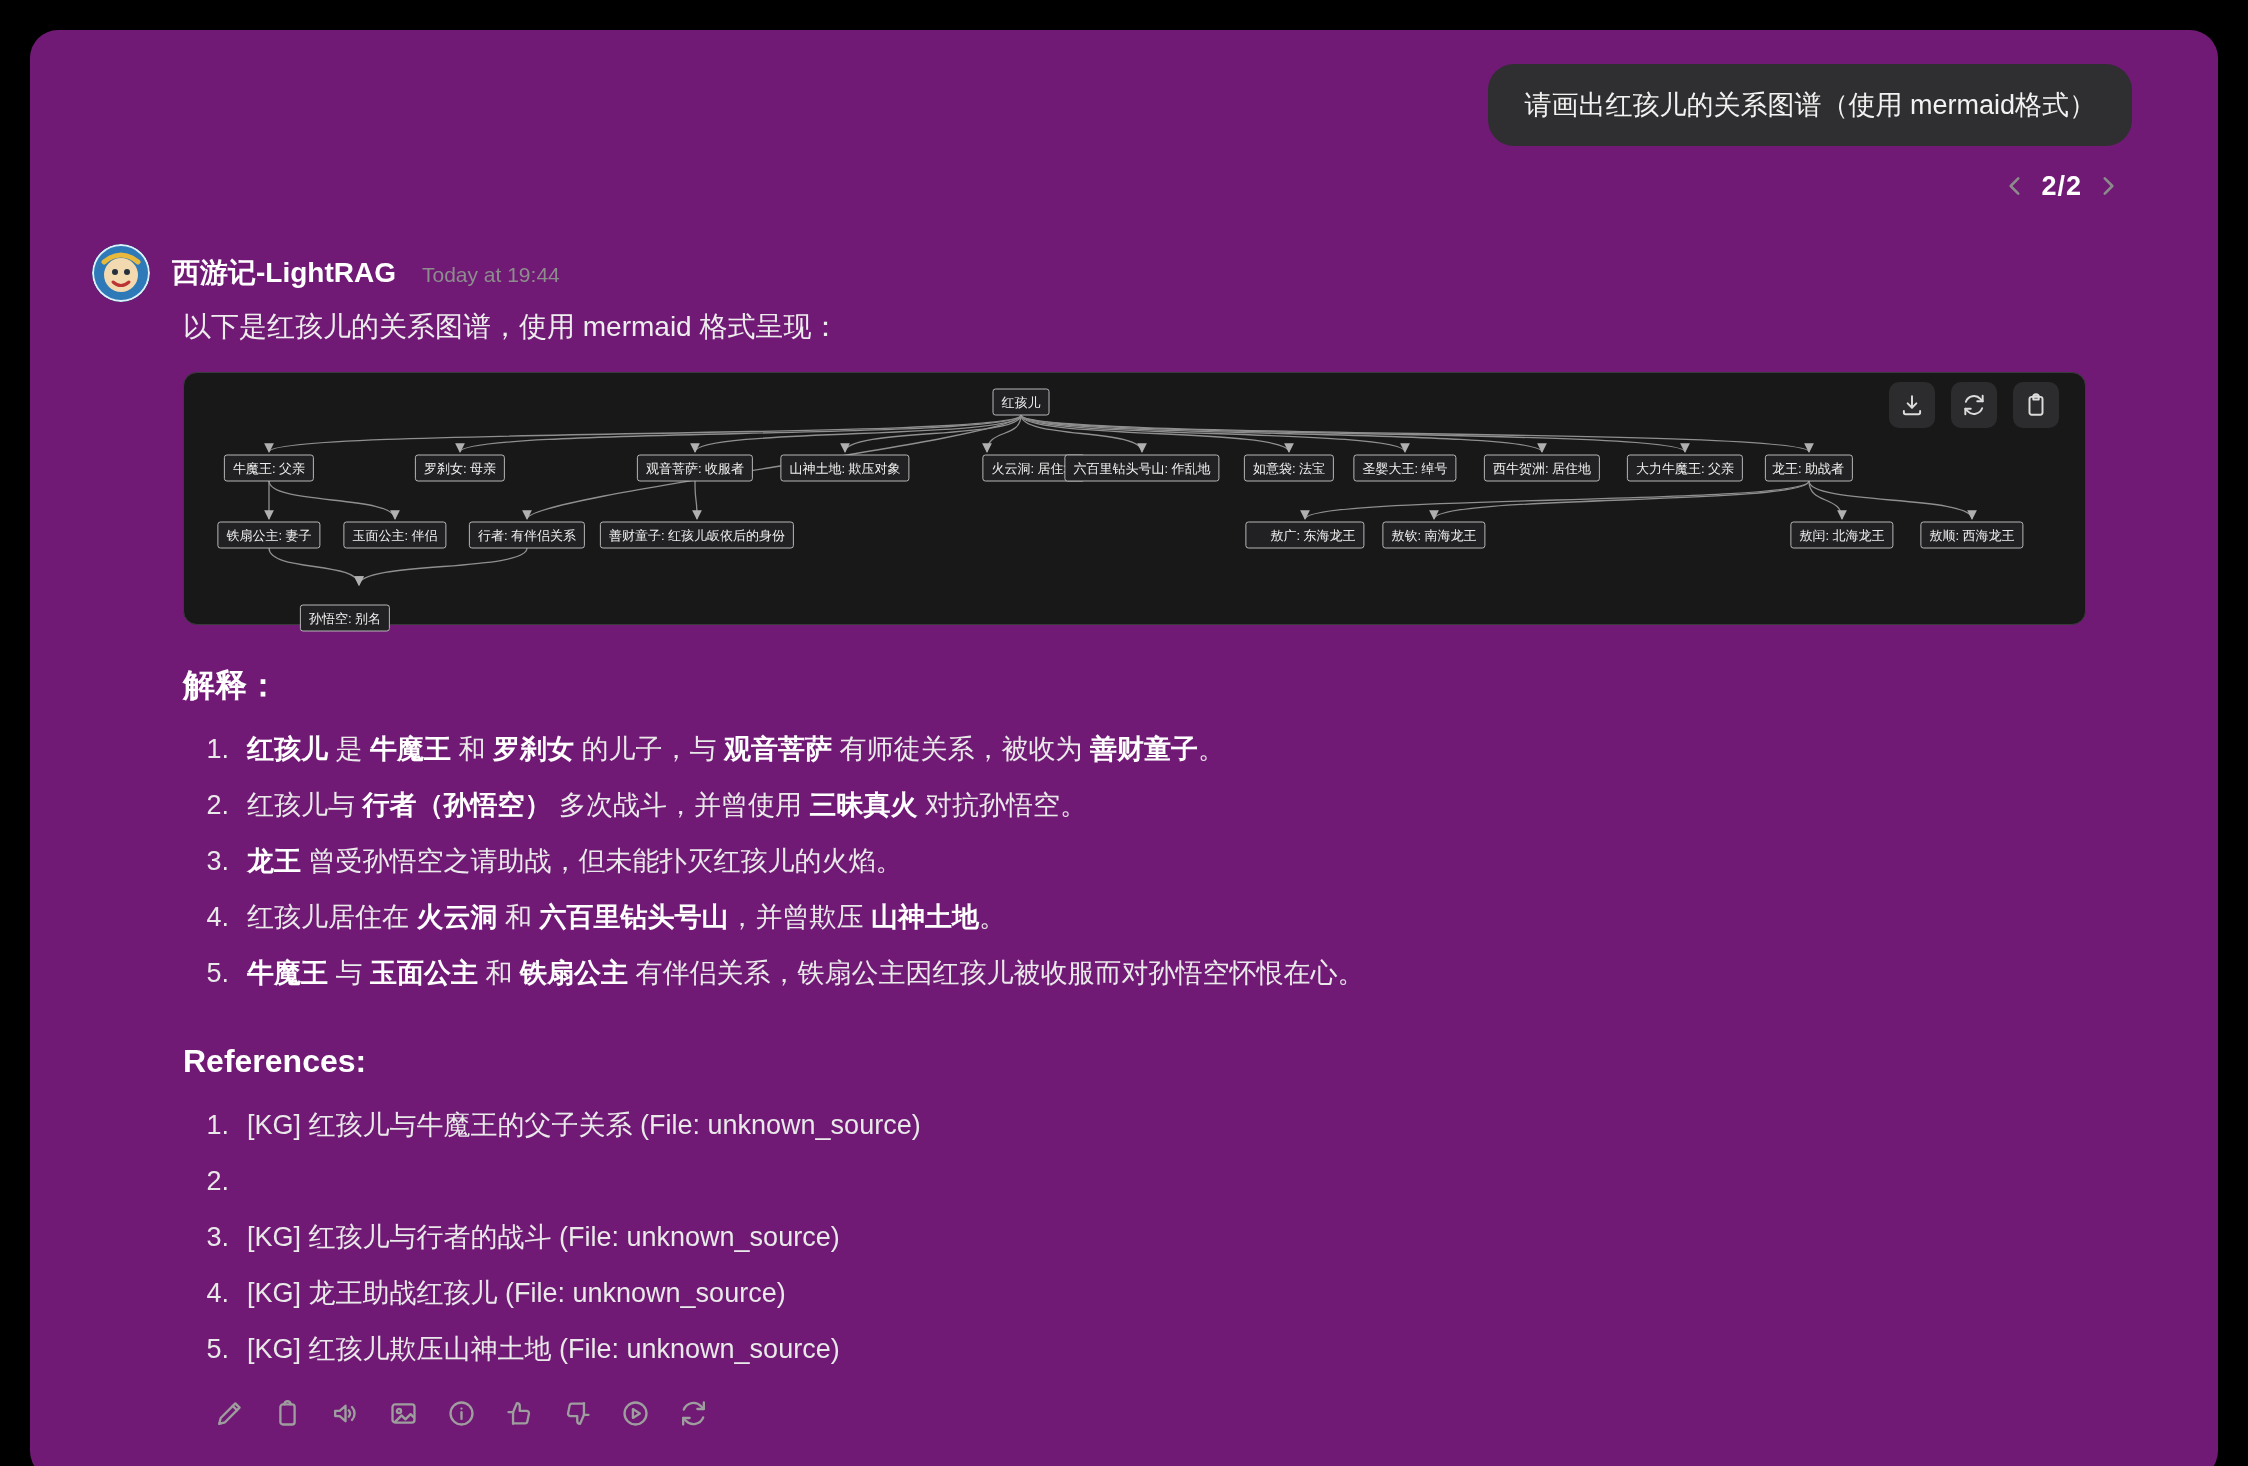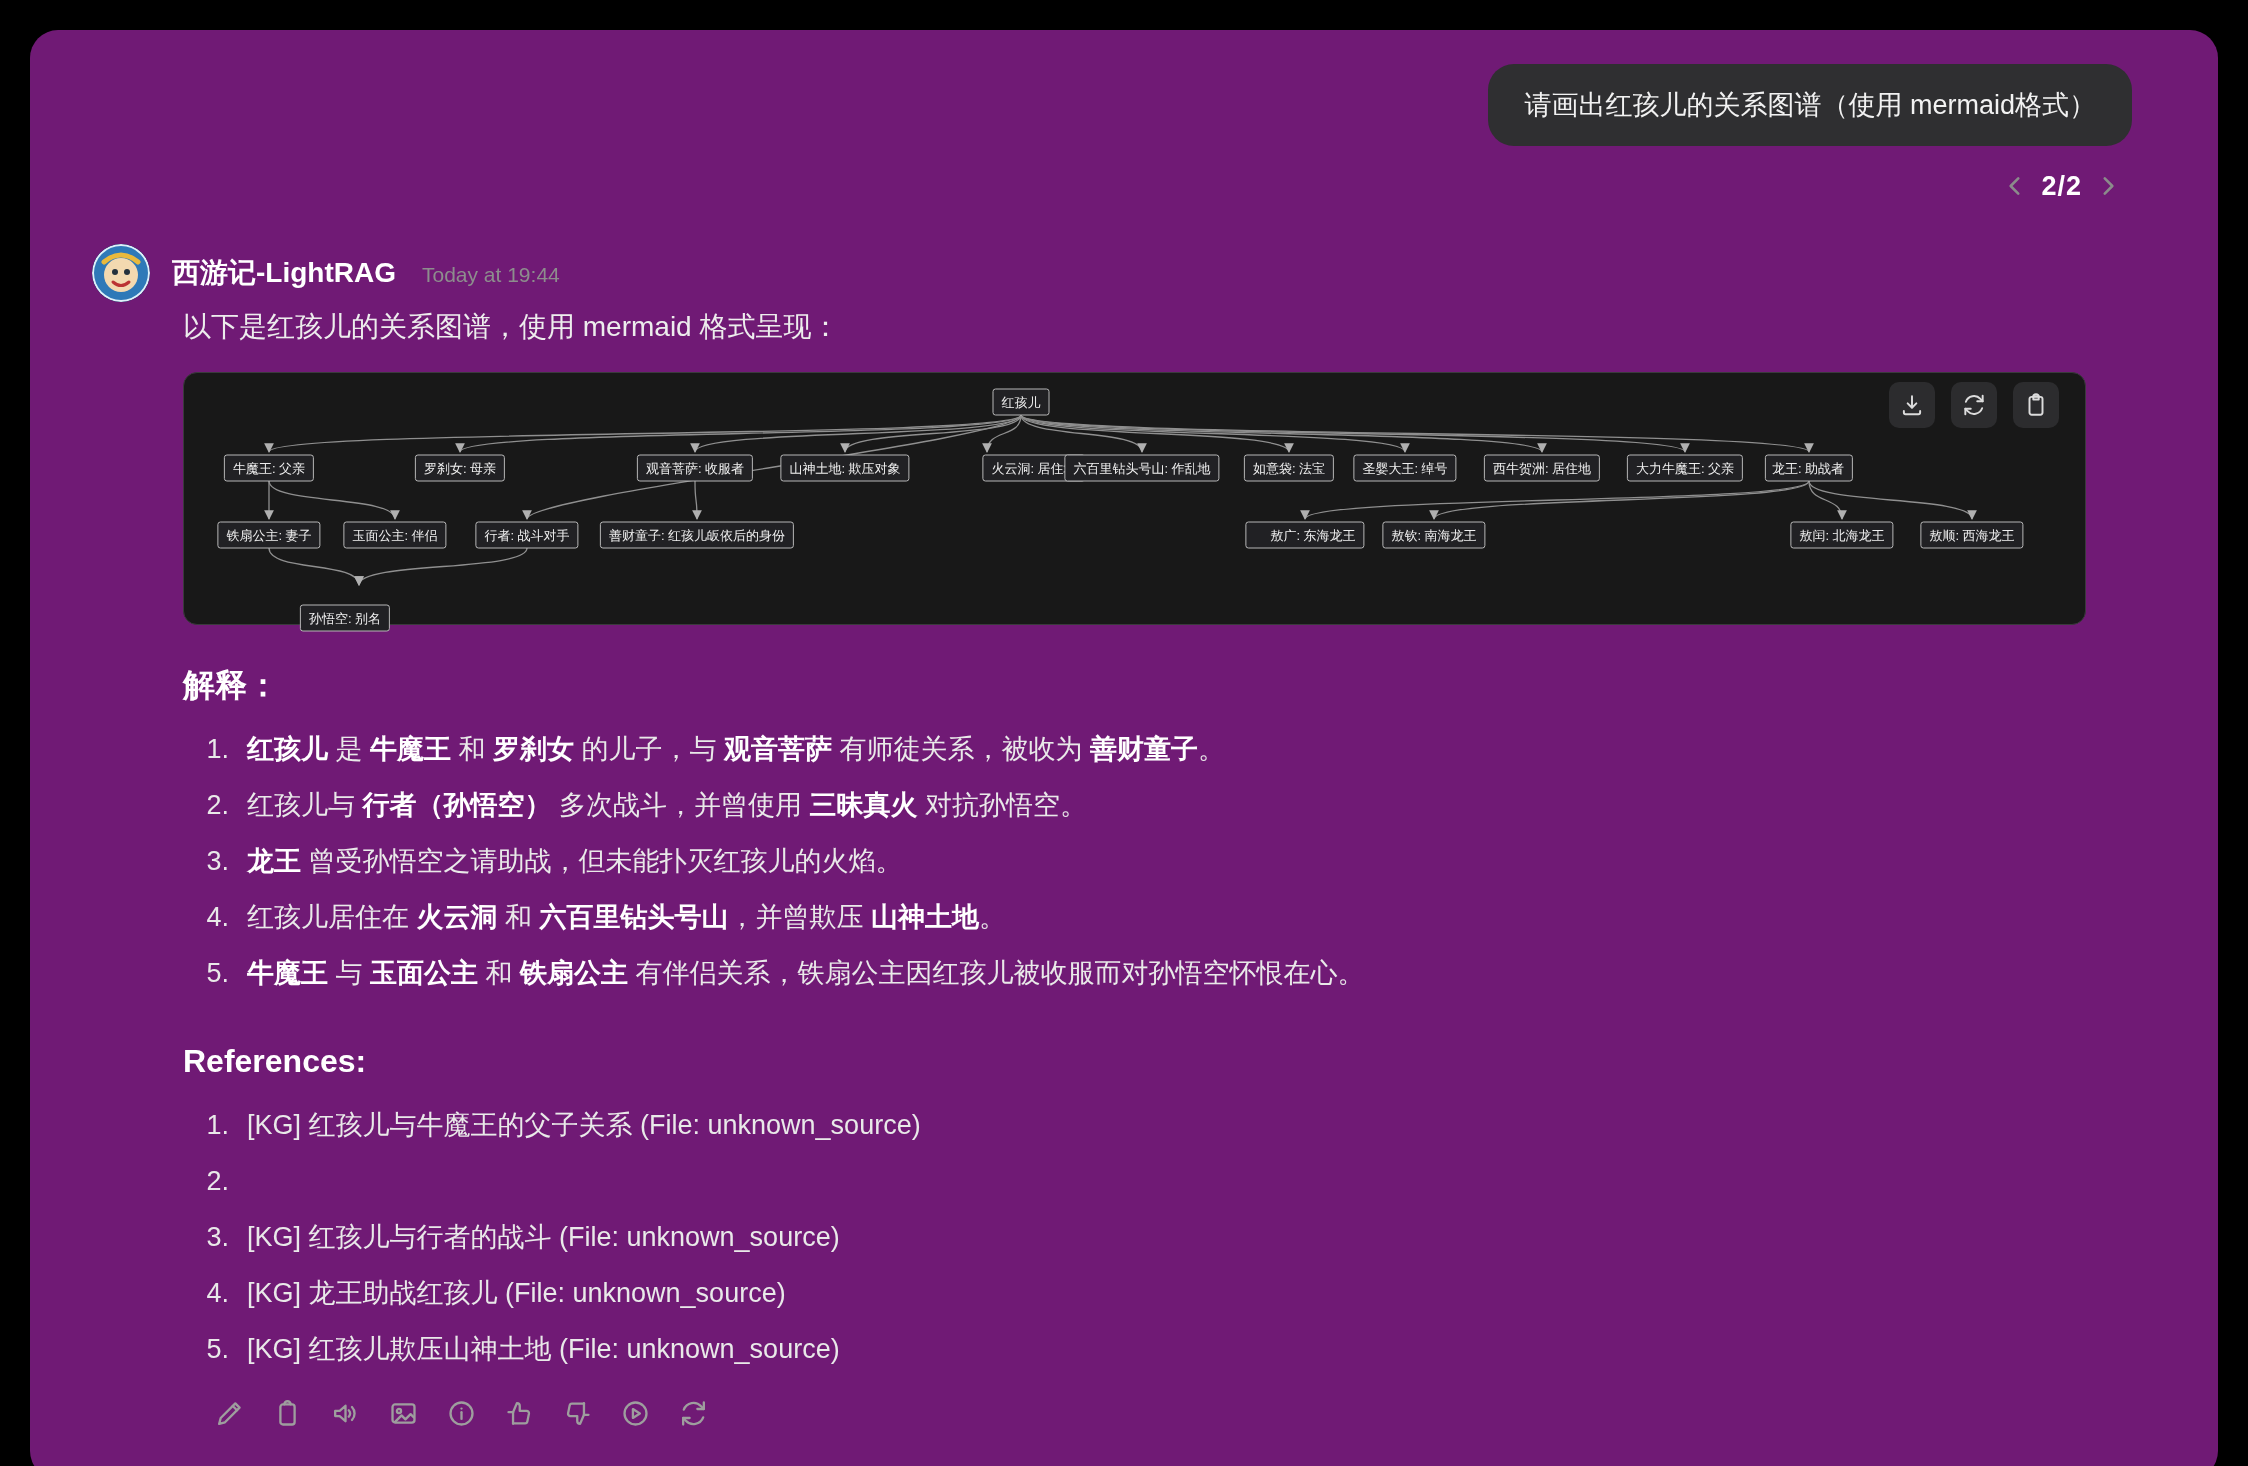--- a/index.html
+++ b/index.html
@@ -124,21 +124,21 @@
             <div class="gnode" style="left: 661px; top: 95px;">山神土地: 欺压对象</div>
             <div class="gnode" style="left: 850px; top: 95px;">火云洞: 居住地</div>
             <div class="gnode" style="left: 958px; top: 95px;">六百里钻头号山: 作乱地</div>
             <div class="gnode" style="left: 1105px; top: 95px;">如意袋: 法宝</div>
             <div class="gnode" style="left: 1221px; top: 95px;">圣婴大王: 绰号</div>
             <div class="gnode" style="left: 1358px; top: 95px;">西牛贺洲: 居住地</div>
             <div class="gnode" style="left: 1501px; top: 95px;">大力牛魔王: 父亲</div>
             <div class="gnode" style="left: 1625px; top: 95px; padding-left: 6px;">龙王: 助战者</div>
             <div class="gnode" style="left: 85px; top: 162px;">铁扇公主: 妻子</div>
             <div class="gnode" style="left: 211px; top: 162px;">玉面公主: 伴侣</div>
-            <div class="gnode" style="left: 343px; top: 162px;">行者: 战斗对手</div>
+            <div class="gnode" style="left: 343px; top: 162px;">行者: 有伴侣关系</div>
             <div class="gnode" style="left: 513px; top: 162px;">善财童子: 红孩儿皈依后的身份</div>
             <div class="gnode" style="left: 1121px; top: 162px; padding-left: 24px;">敖广: 东海龙王</div>
             <div class="gnode" style="left: 1250px; top: 162px;">敖钦: 南海龙王</div>
             <div class="gnode" style="left: 1658px; top: 162px;">敖闰: 北海龙王</div>
             <div class="gnode" style="left: 1788px; top: 162px;">敖顺: 西海龙王</div>
             <div class="gnode" style="left: 161px; top: 228px; margin-top: 17px;">孙悟空: 别名</div>
           </div>
         <div class="d-toolbar">
           <button class="d-btn" title="">
             <svg viewBox="0 0 24 24" fill="none" stroke="currentColor" stroke-width="1.8" stroke-linecap="round" stroke-linejoin="round">

